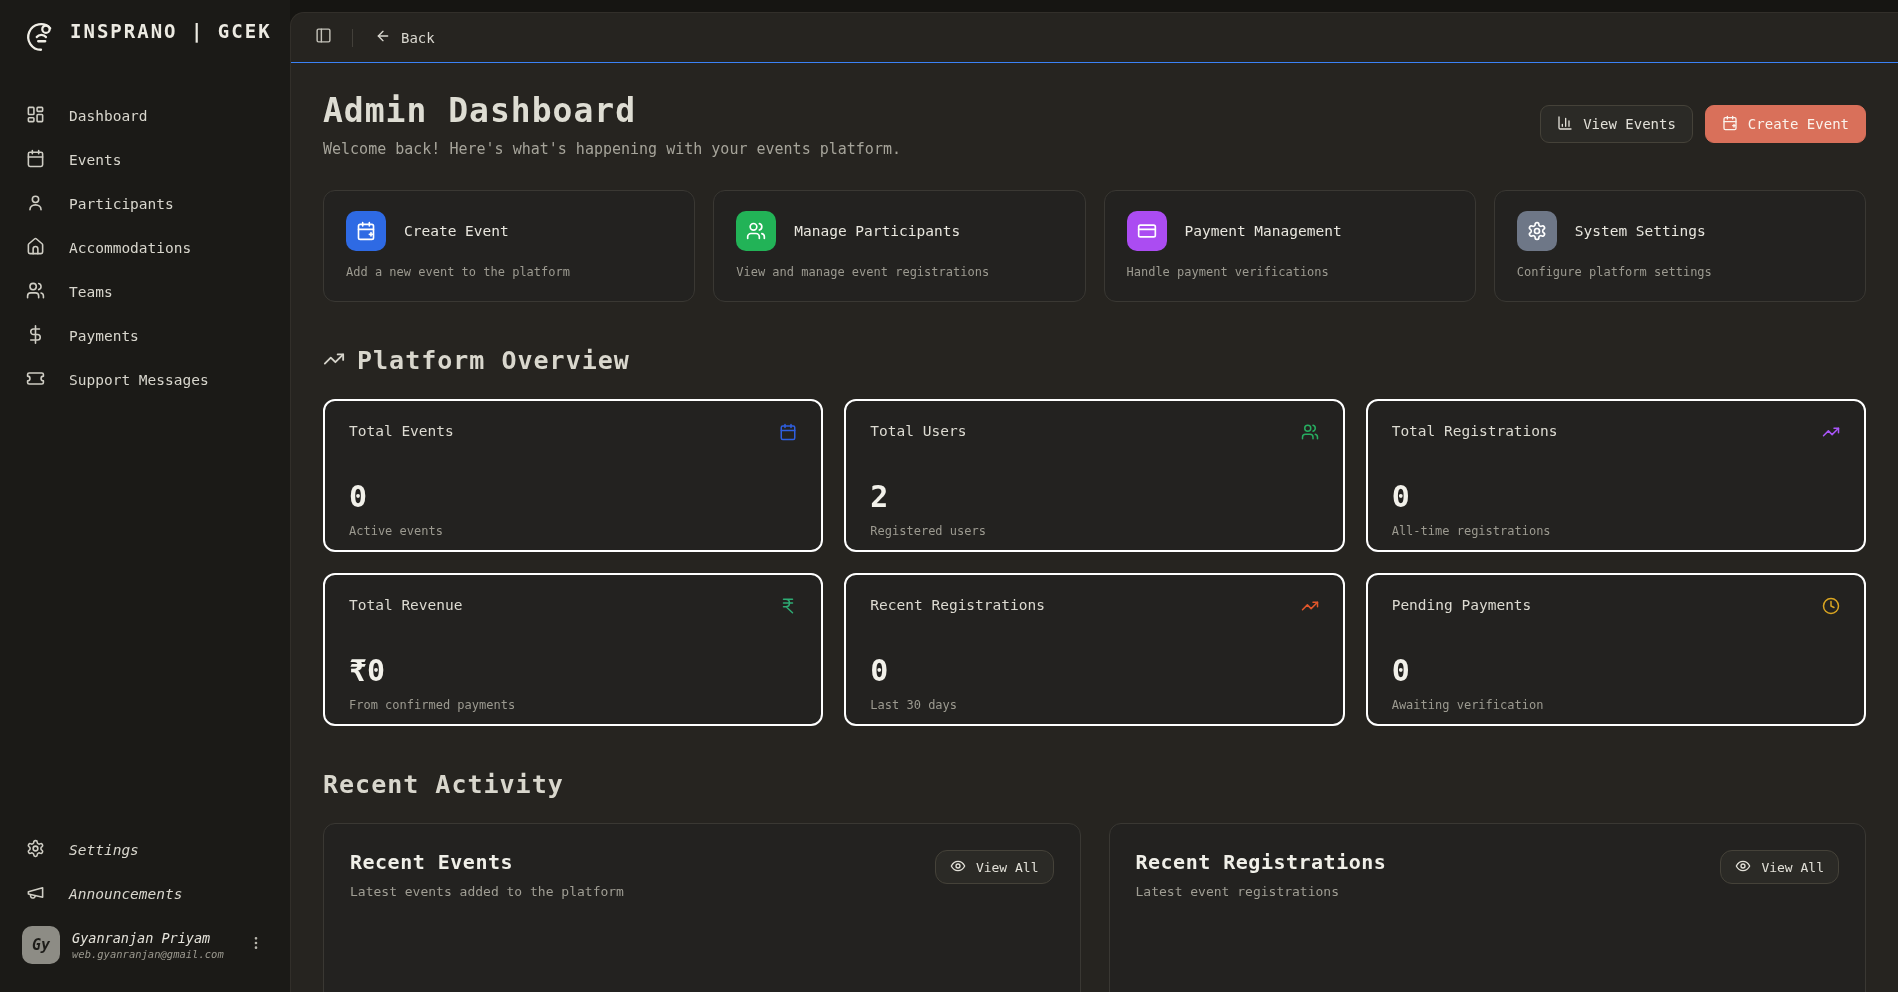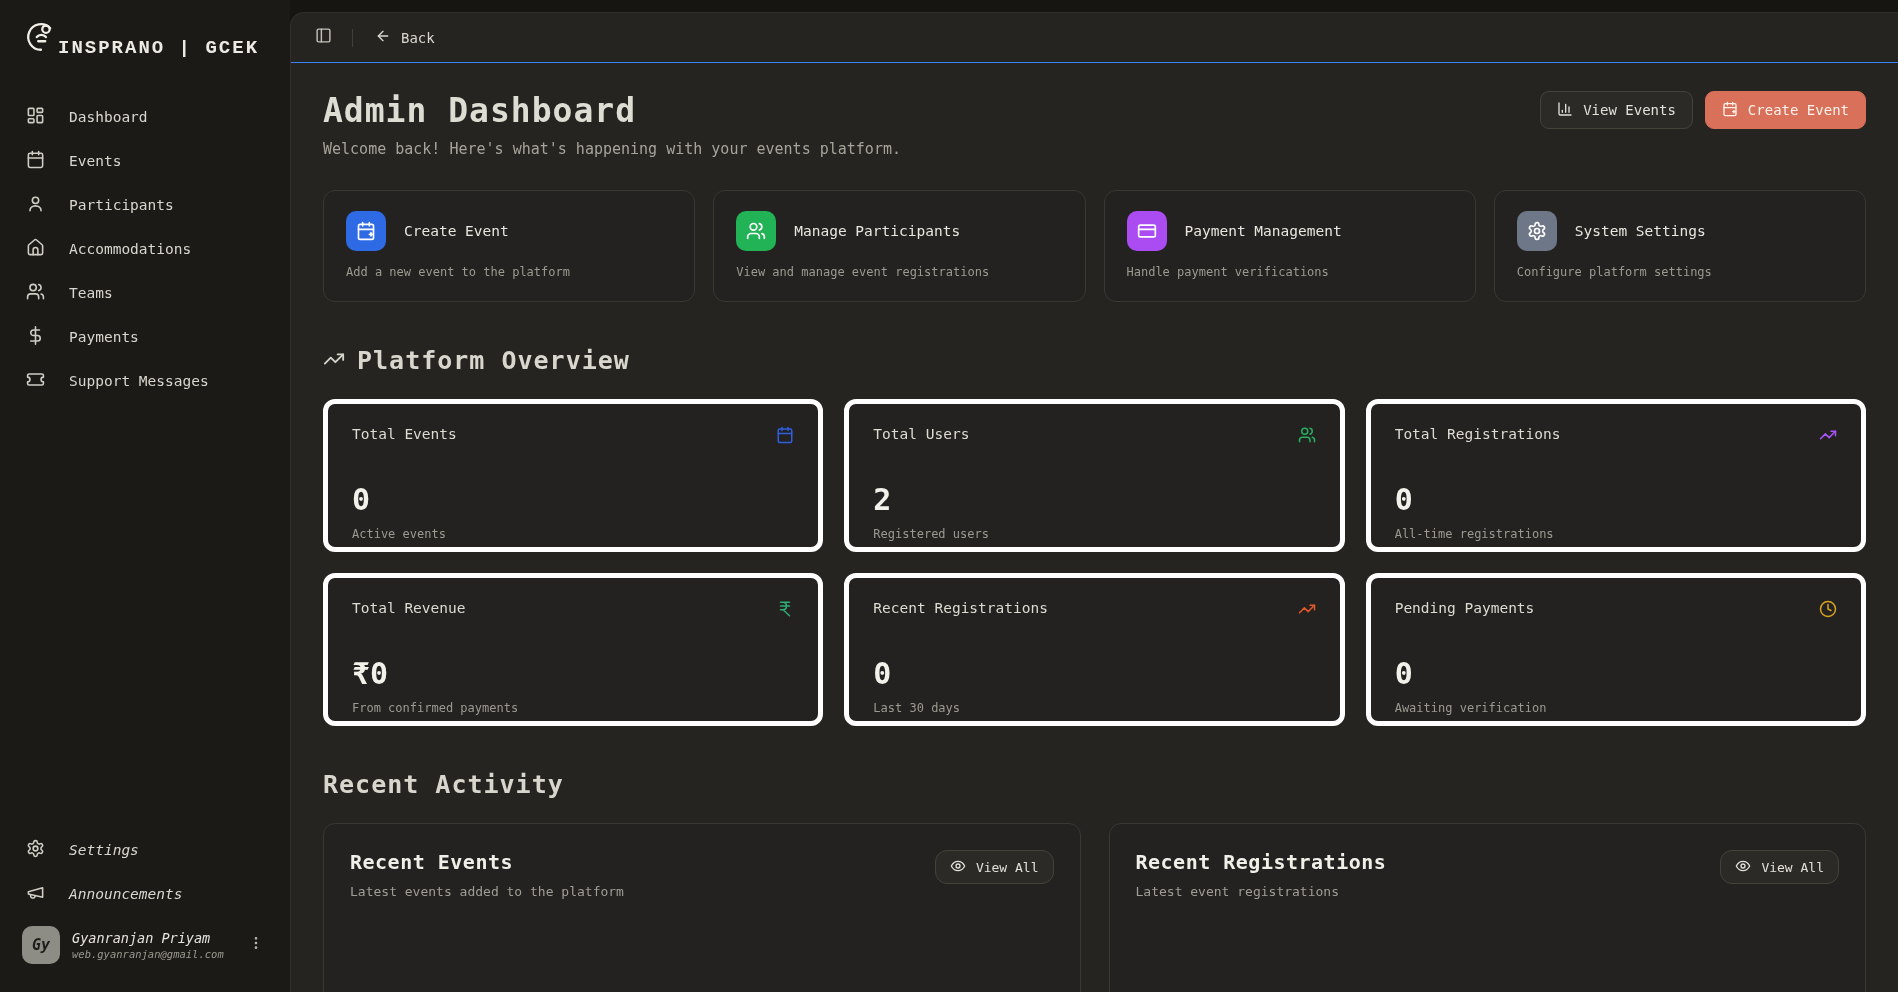--- a/index.html
+++ b/index.html
@@ -10,21 +10,21 @@
     color: #e4e2da;
     position: relative;
   }
   
   .sidebar {
     position: absolute; left: 0; top: 0; bottom: 0; width: 290px;
     background: #1b1a17;
     display: flex; flex-direction: column;
     padding: 14px 16px 16px 16px;
   }
-  .brand { display: flex; align-items: flex-end; padding: 6px 8px 10px 8px; font-family: Liberation Mono, monospace; }
+  .brand { display: flex; align-items: flex-start; gap: 12px; padding: 6px 8px 10px 8px; }
   .brand-logo { width: 34px; height: 34px; flex: 0 0 auto; }
   .brand-name { font-size: 19px; font-weight: bold; letter-spacing: 2px; color: #eceae2; white-space: nowrap; }
   .nav { margin-top: 28px; display: flex; flex-direction: column; gap: 4px; }
   .nav-item {
     display: flex; align-items: center; gap: 24px;
     padding: 9px 10px; border-radius: 8px; cursor: pointer;
     color: #d8d6cd; font-size: 14.5px;
   }
   .nav-item svg { width: 19px; height: 19px; stroke: #cfcdc4; flex: 0 0 auto; }
   .sidebar-spacer { flex: 1; }
@@ -58,21 +58,21 @@
   .icon-btn svg { width: 17px; height: 17px; stroke: #c4c2b9; }
   .topbar-divider { width: 1px; height: 18px; background: #43403a; }
   .back-btn { display: flex; align-items: center; gap: 10px; font-size: 14px; color: #d9d7cf; cursor: pointer; padding: 6px 8px; border-radius: 6px; }
   .back-btn svg { width: 16px; height: 16px; stroke: #d9d7cf; }
 
   .content { padding: 28px 32px 0 32px; }
 
   .page-header { display: flex; align-items: flex-start; justify-content: space-between; }
   .page-title { font-size: 33px; font-weight: bold; letter-spacing: 1px; color: #deddd3; }
   .page-subtitle { margin-top: 10px; font-size: 15px; color: #a6a49a; }
-  .header-actions { display: flex; gap: 12px; }
+  .header-actions { display: flex; gap: 12px; margin-top: 14px; }
   .btn {
     display: flex; align-items: center; gap: 10px;
     height: 38px; padding: 0 16px; border-radius: 9px;
     font-size: 14px; cursor: pointer; white-space: nowrap;
     font-family: inherit;
   }
   .btn svg { width: 16px; height: 16px; }
   .btn-outline { background: #2b2a26; border: 1px solid #454239; color: #e2e0d8; }
   .btn-outline svg { stroke: #e2e0d8; }
   .btn-primary { background: #d9705a; border: 1px solid #d9705a; color: #fbf3ec; }
@@ -90,21 +90,21 @@
   .quick-title { font-size: 14.5px; color: #e8e6de; }
   .quick-desc { margin-top: 14px; font-size: 12px; color: #9c9a90; }
 
   
   .section-head { display: flex; align-items: center; gap: 12px; margin-top: 44px; }
   .section-head svg { width: 22px; height: 22px; stroke: #d6d4cb; }
   .section-title { font-size: 25px; font-weight: bold; letter-spacing: 1px; color: #d9d7cd; }
 
   .stats-grid { margin-top: 24px; display: grid; grid-template-columns: repeat(3, 1fr); gap: 21px; }
   .stat-card {
-    background: #232220; border: 5px solid #ffffff; border-radius: 12px;
+    background: #232220; border: 2px solid #ffffff; border-radius: 12px;
     padding: 22px 24px; height: 153px;
   }
   .stat-top { display: flex; align-items: flex-start; justify-content: space-between; }
   .stat-title { font-size: 14.5px; color: #dddbd2; }
   .stat-top svg { width: 18px; height: 18px; }
   .stat-value { margin-top: 34px; font-size: 30px; font-weight: bold; color: #f2f1ea; }
   .stat-sub { margin-top: 10px; font-size: 12px; color: #9c9a90; }
 
   .activity-grid { margin-top: 24px; display: grid; grid-template-columns: repeat(2, 1fr); gap: 28px; }
   .activity-card {

